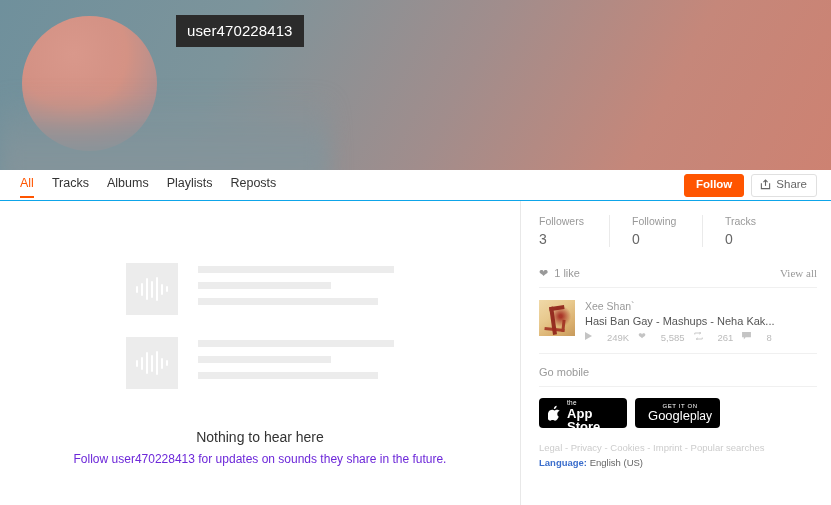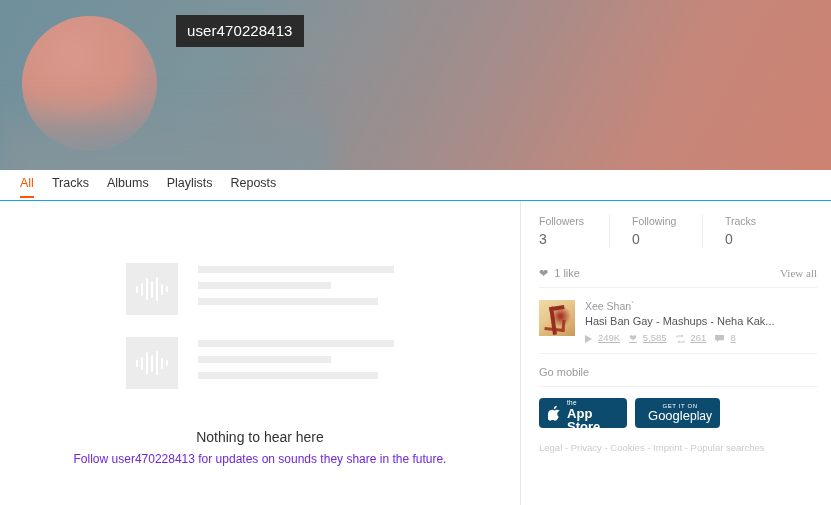--- a/index.html
+++ b/index.html
@@ -299,35 +299,34 @@
   }
   .like-stats {
     display: flex;
     align-items: center;
     gap: 9px;
     font-size: 9.5px;
     color: #bbb;
   }
   .like-stat {
     display: flex;
-    align-items: flex-end;
-    gap: 6px;
+    align-items: flex-start;
+    gap: 15px;
     white-space: nowrap;
-    text-decoration: underline;
   }
   .go-mobile-label {
     font-size: 11px;
     color: #999;
     padding-bottom: 8px;
     border-bottom: 1px solid #f0f0f0;
     margin-bottom: 11px;
   }
   .badges { display: flex; gap: 8px; margin-bottom: 14px; }
   .badge {
-    background: #0c4a6e;
+    background: #000000;
     border-radius: 4px;
     height: 30px;
     display: flex;
     align-items: center;
     gap: 6px;
     padding: 0 9px;
     cursor: pointer;
     box-sizing: border-box;
   }
   .badge-txt-top {
@@ -368,20 +367,31 @@
     <div class="username-badge">user470228413</div>
   </div>
 
   <div class="tabbar">
     <div class="tabs">
       <div class="tab active">All</div>
       <div class="tab">Tracks</div>
       <div class="tab">Albums</div>
       <div class="tab">Playlists</div>
       <div class="tab">Reposts</div>
+    </div>
+    <div class="tabbar-actions">
+      <button class="btn-follow">Follow</button>
+      <button class="btn-share">
+        <svg class="share-ico" width="11" height="11" viewBox="0 0 16 16">
+          <path d="M2 6 L2 14 L14 14 L14 6" fill="none" stroke="#666" stroke-width="1.6"></path>
+          <path d="M8 1.5 L8 10" fill="none" stroke="#666" stroke-width="1.6"></path>
+          <path d="M5 4.5 L8 1.5 L11 4.5" fill="none" stroke="#666" stroke-width="1.6"></path>
+        </svg>
+        <span>Share</span>
+      </button>
     </div>
   </div>
 
   <div class="body-split">
 
     <div class="main-col">
       <div class="empty-wrap">
 
         <div class="skeleton-row">
           <div class="skeleton-art">
@@ -511,16 +521,20 @@
               <span>Google</span><span class="play">play</span>
             </div>
           </div>
         </div>
       </div>
 
       <div class="footer-links">
         <span class="lnk">Legal</span><span> - </span><span class="lnk">Privacy</span><span> - </span><span class="lnk">Cookies</span><span> - </span><span class="lnk">Imprint</span><span> - </span><span class="lnk">Popular searches</span>
       </div>
 
+      <div class="footer-lang">
+        <span class="lbl">Language:</span>
+        <span>English (US)</span>
+      </div>
 
     </div>
   </div>
 </div>
 
 </body></html>

